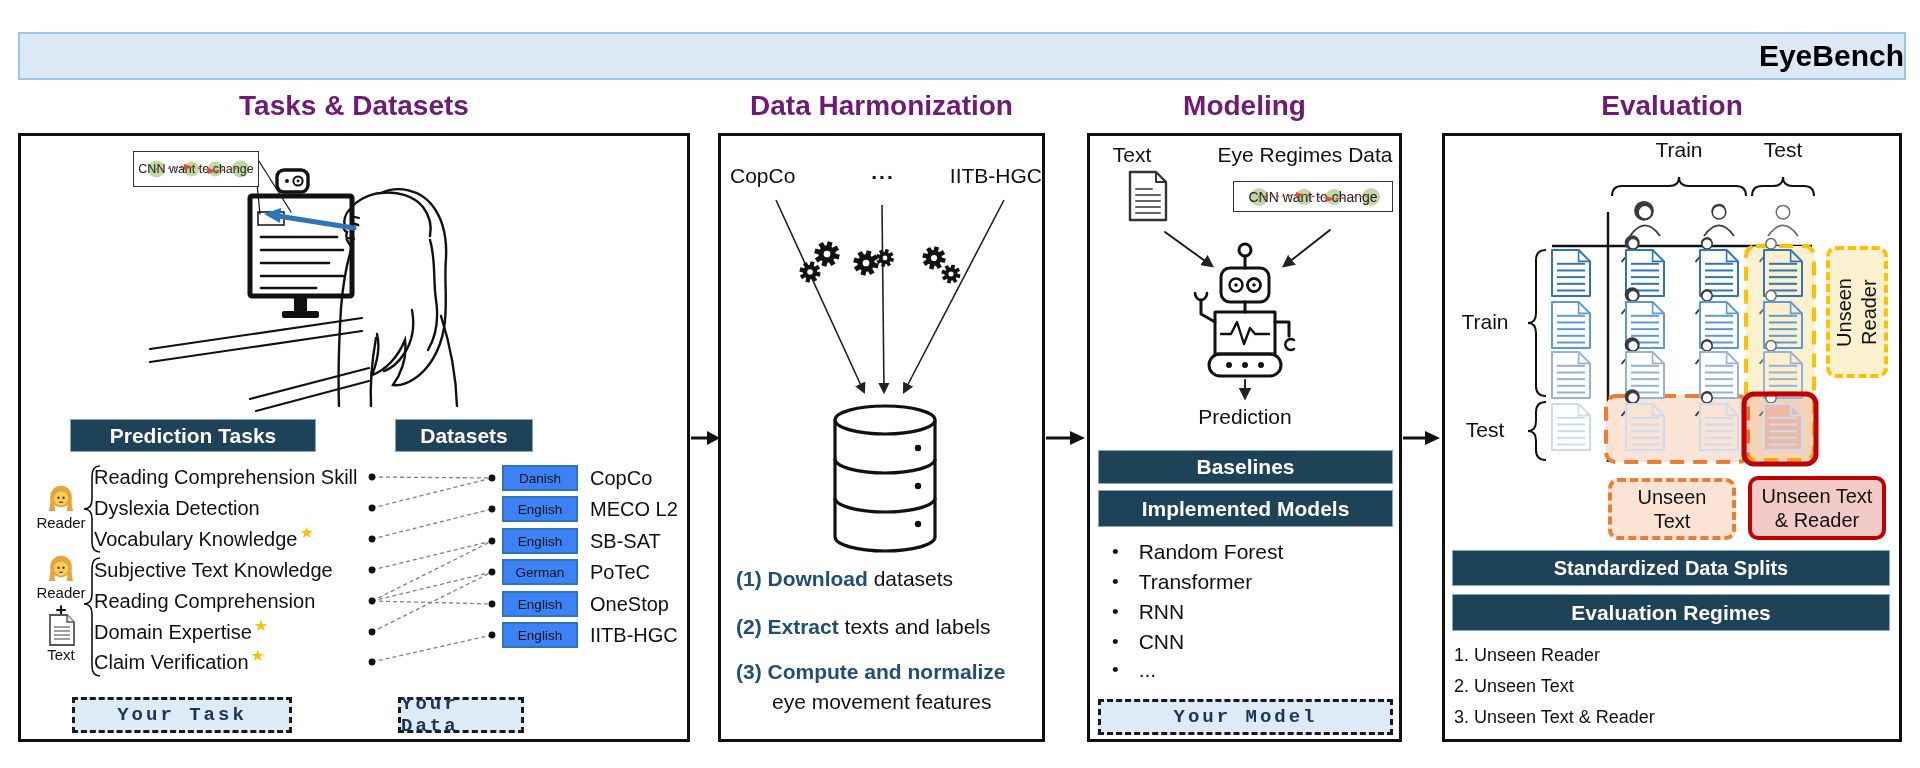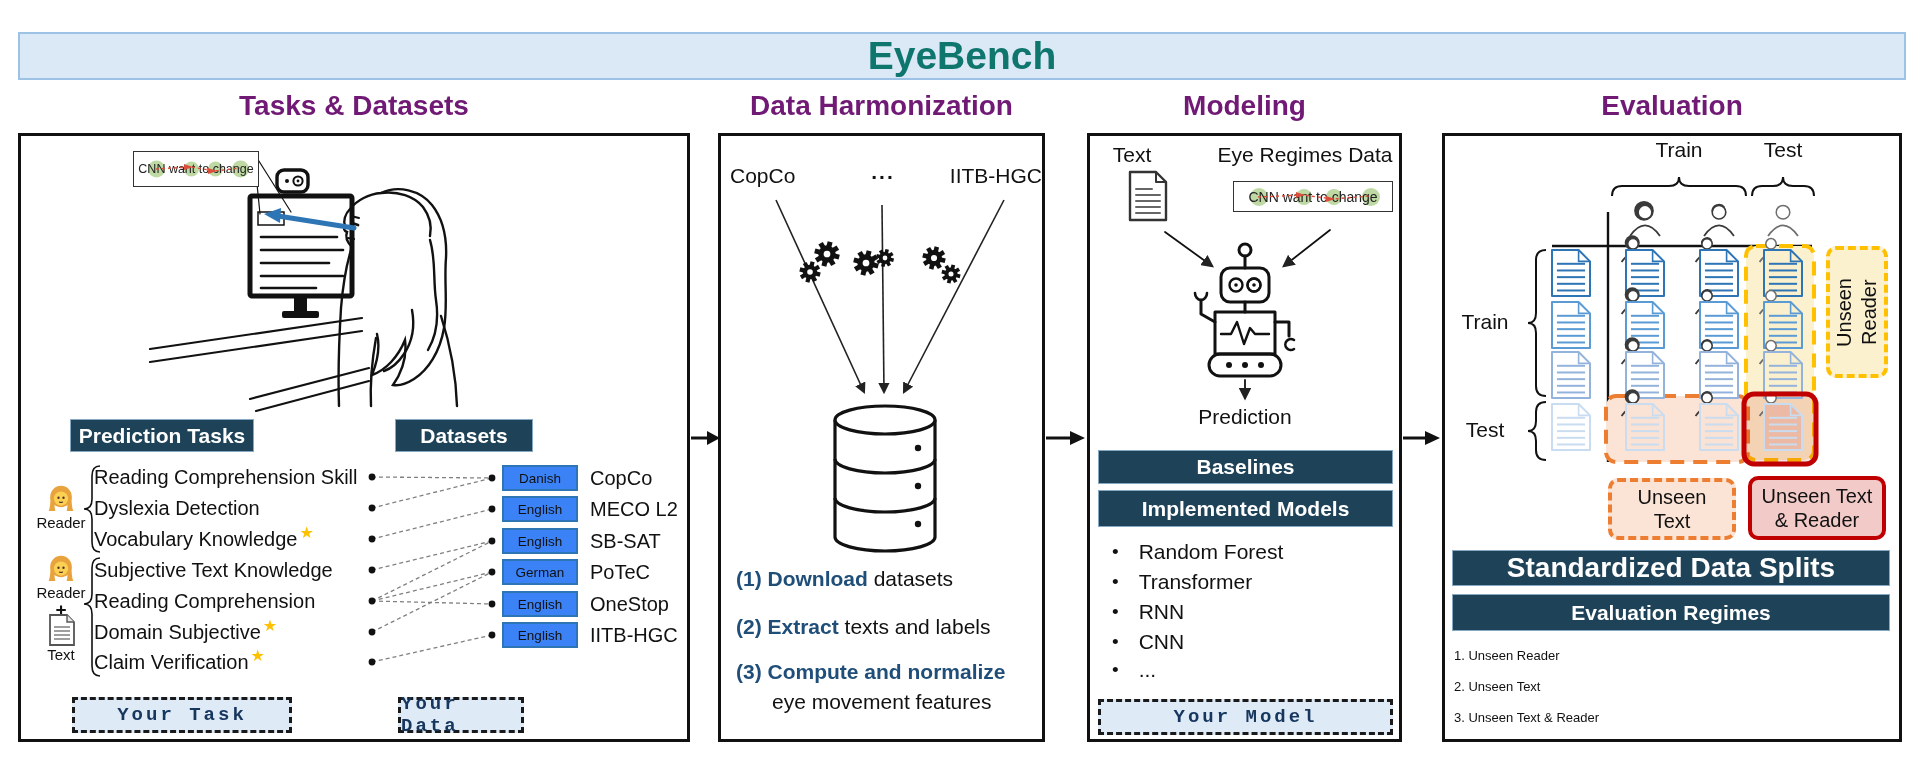--- a/index.html
+++ b/index.html
@@ -1,21 +1,21 @@
 <!DOCTYPE html>
 <html><head>
 <meta charset="utf-8">
 <style>
   html,body{margin:0;padding:0;background:#fff;}
   #stage{position:relative;width:1920px;height:768px;background:#fff;
          font-family:"Liberation Sans",sans-serif;color:#111;overflow:hidden;}
   .abs{position:absolute;}
   .ctr{display:flex;align-items:center;justify-content:center;}
-  .banner{background:#DBE8F6;border:2px solid #9CC3E5;color:#0f766e;
-          font-size:39px;font-weight:bold;}
+  .banner{background:#DBE8F6;border:2px solid #9CC3E5;color:#000000;
+          font-size:30px;font-weight:bold;justify-content:flex-end;}
   .sec-title{font-size:28px;font-weight:bold;text-align:center;color:#701a75;}
   .panel{border:3px solid #111;background:#fff;box-sizing:border-box;}
   .navybar{background:#1E4258;color:#fff;font-weight:bold;border:1px solid #86A8C2;
            box-sizing:border-box;}
   .trow{font-size:20px;height:26px;display:flex;align-items:center;white-space:nowrap;}
   .star{color:#FFC000;font-size:16px;margin-left:2px;transform:translateY(-7px);}
   .glabel{font-size:15px;text-align:center;color:#111;}
   .plus{font-size:19px;font-weight:bold;text-align:center;}
   .dlang{width:76px;height:26px;border:2px solid #2E75B6;font-size:13.5px;background:#3b82f6;
          box-sizing:border-box;}
@@ -32,21 +32,21 @@
   .scanpath .fix{position:absolute;top:50%;transform:translateY(-50%);
                  border-radius:50%;background:rgba(174,208,140,0.8);z-index:1;}
   .scanpath .txt{position:absolute;width:100%;text-align:center;top:50%;
                  transform:translateY(-52%);z-index:2;white-space:nowrap;color:#222;}
   .scanpath svg{position:absolute;left:0;top:0;z-index:3;}
   .evl{font-size:21px;text-align:center;white-space:nowrap;}
   .vtext{writing-mode:vertical-rl;transform:rotate(180deg);font-size:20px;
          line-height:1.25;text-align:center;color:#111;}
   .legend{border-radius:10px;box-sizing:border-box;font-size:20px;line-height:1.2;
           display:flex;flex-direction:column;align-items:center;justify-content:center;}
-  .regime{font-size:13px;height:30px;display:flex;align-items:center;white-space:nowrap;}
+  .regime{font-size:18px;height:30px;display:flex;align-items:center;white-space:nowrap;}
 </style>
 </head>
 <body>
 
 <div id="stage">
 
   <div class="abs banner ctr" style="left:18px;top:32px;width:1884px;height:44px">
     <span>EyeBench</span>
   </div>
 
@@ -515,21 +515,21 @@
     <span class="fix" style="left:74px;width:15px;height:15px"></span>
     <span class="fix" style="left:98px;width:17px;height:17px"></span>
     <span class="txt" style="font-size:12.5px">CNN want to change</span>
     <svg width="124" height="34">
       <path d="M22,17 L57,15 L81,19 L106,16" stroke="#D94F3D" stroke-width="1.4" stroke-dasharray="3 3" fill="none"></path>
       <polygon points="50,12 59,15 50,18" fill="#D94F3D"></polygon>
       <polygon points="74,16 83,19 74,22" fill="#D94F3D"></polygon>
     </svg>
   </div>
 
-  <div class="abs navybar ctr" style="left:70px;top:419px;width:184px;height:33px;font-size:21px">
+  <div class="abs navybar ctr" style="left:70px;top:419px;width:246px;height:33px;font-size:21px">
     <span>Prediction Tasks</span>
   </div>
   <div class="abs navybar ctr" style="left:395px;top:419px;width:138px;height:33px;font-size:21px">
     <span>Datasets</span>
   </div>
 
   <div class="abs trow" style="left:94px;top:464px">
       <span>Reading Comprehension Skill</span>
       <span class="star"></span>
     </div>
@@ -543,21 +543,21 @@
     </div>
   <div class="abs trow" style="left:94px;top:557px">
       <span>Subjective Text Knowledge</span>
       <span class="star"></span>
     </div>
   <div class="abs trow" style="left:94px;top:588px">
       <span>Reading Comprehension</span>
       <span class="star"></span>
     </div>
   <div class="abs trow" style="left:94px;top:619px">
-      <span>Domain Subjective</span>
+      <span>Domain Expertise</span>
       <span class="star">★</span>
     </div>
   <div class="abs trow" style="left:94px;top:649px">
       <span>Claim Verification</span>
       <span class="star">★</span>
     </div>
 
   <svg class="abs" style="left:46px;top:484px" width="30" height="30" viewBox="0 0 24 24">
     <circle cx="12" cy="10" r="8.6" fill="#E8A33D"></circle>
     <path d="M3.6,10 C3.6,16 3,19.5 2.2,21.5 L7.5,21.5 C6.8,19 6.6,16 7,13.5 Z" fill="#E8A33D"></path>
@@ -688,21 +688,21 @@
 
   <div class="abs legend" style="left:1608px;top:478px;width:128px;height:62px;border:4px dashed #ED7D31;background:#FBE3D5">
     <div>Unseen</div>
     <div>Text</div>
   </div>
   <div class="abs legend" style="left:1748px;top:476px;width:138px;height:64px;border:4px solid #C00000;background:#F2CBC9">
     <div>Unseen Text</div>
     <div>&amp; Reader</div>
   </div>
 
-  <div class="abs navybar ctr" style="left:1452px;top:550px;width:438px;height:36px;font-size:28px">
+  <div class="abs navybar ctr" style="left:1452px;top:550px;width:438px;height:36px;font-size:20px">
       <span>Standardized Data Splits</span>
     </div>
   <div class="abs navybar ctr" style="left:1452px;top:594px;width:438px;height:37px;font-size:21px">
       <span>Evaluation Regimes</span>
     </div>
 
   <div class="abs regime" style="left:1454px;top:640px">1. Unseen Reader</div>
   <div class="abs regime" style="left:1454px;top:671px">2. Unseen Text</div>
   <div class="abs regime" style="left:1454px;top:702px">3. Unseen Text &amp; Reader</div>
 

